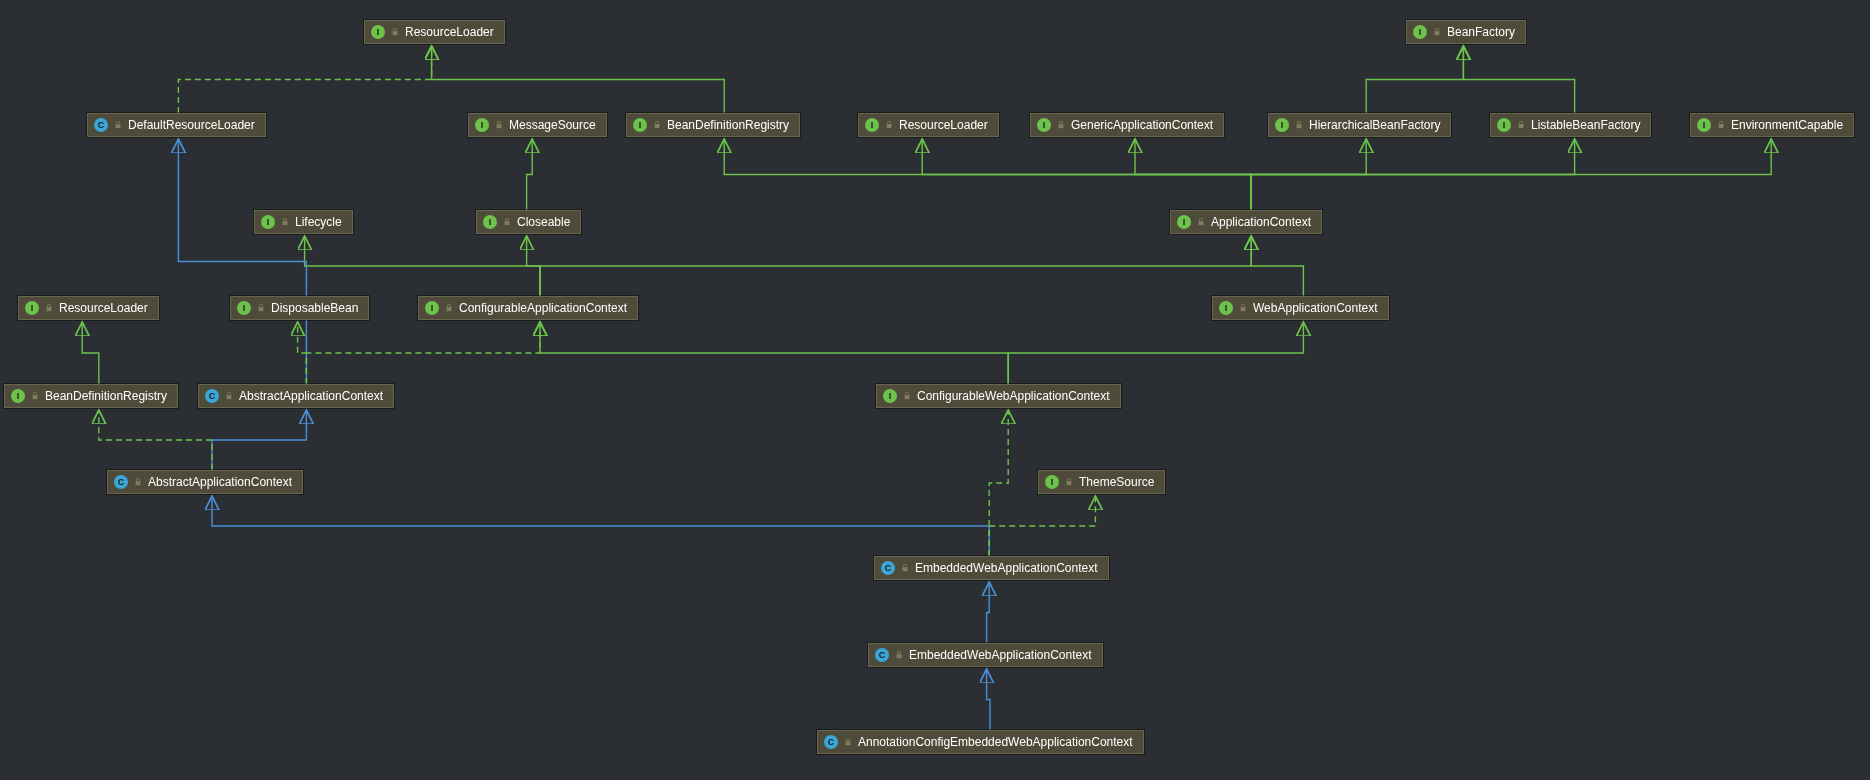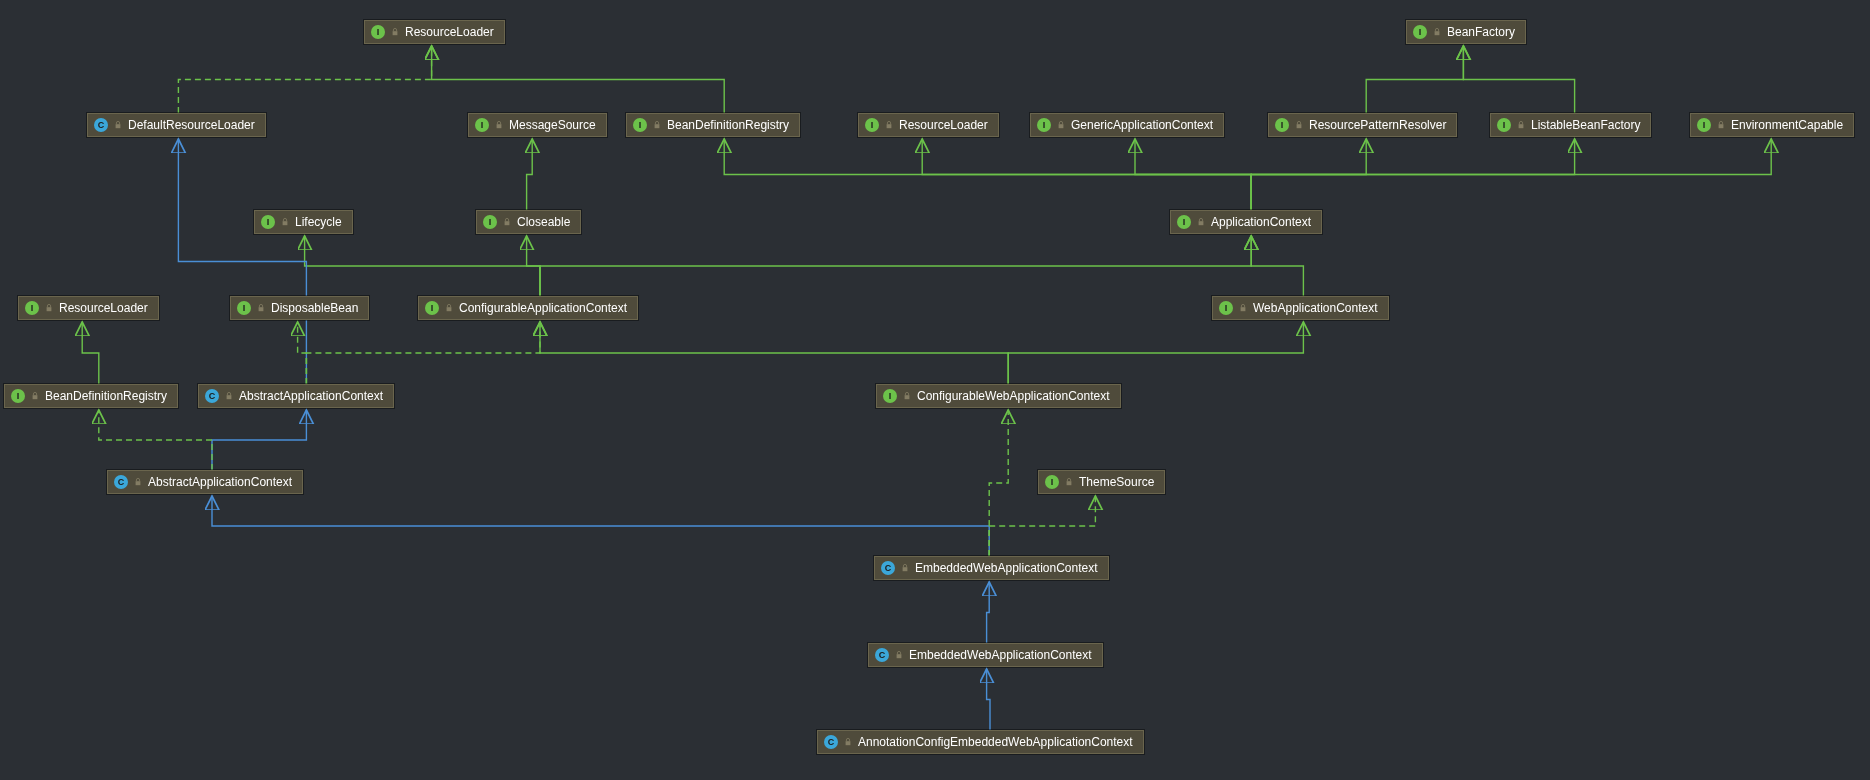--- a/index.html
+++ b/index.html
@@ -161,21 +161,21 @@
           <path d="M3 4 V2.5 a2 2 0 0 1 4 0 V4" fill="none" stroke="#9a9275" stroke-width="1"></path>
         </svg>
         <span class="label">GenericApplicationContext</span>
       </div>
       <div class="node" style="left: 1268px; top: 113px;">
         <span class="icon interface">I</span>
         <svg class="lock" viewBox="0 0 10 10">
           <rect x="2" y="4" width="6" height="5" fill="#9a9275"></rect>
           <path d="M3 4 V2.5 a2 2 0 0 1 4 0 V4" fill="none" stroke="#9a9275" stroke-width="1"></path>
         </svg>
-        <span class="label">ResourcePatternResolver</span>
+        <span class="label">HierarchicalBeanFactory</span>
       </div>
       <div class="node" style="left: 1490px; top: 113px;">
         <span class="icon interface">I</span>
         <svg class="lock" viewBox="0 0 10 10">
           <rect x="2" y="4" width="6" height="5" fill="#9a9275"></rect>
           <path d="M3 4 V2.5 a2 2 0 0 1 4 0 V4" fill="none" stroke="#9a9275" stroke-width="1"></path>
         </svg>
         <span class="label">ListableBeanFactory</span>
       </div>
       <div class="node" style="left: 1690px; top: 113px;">

